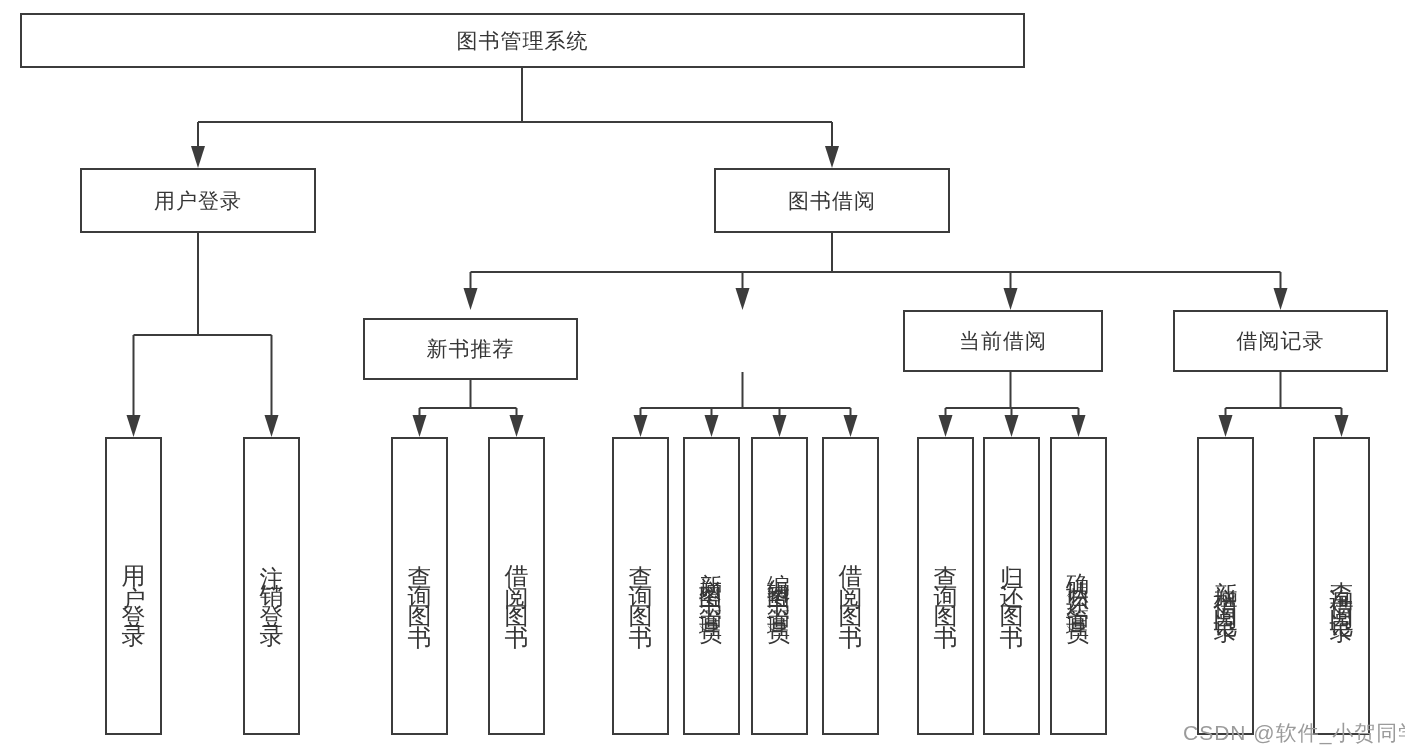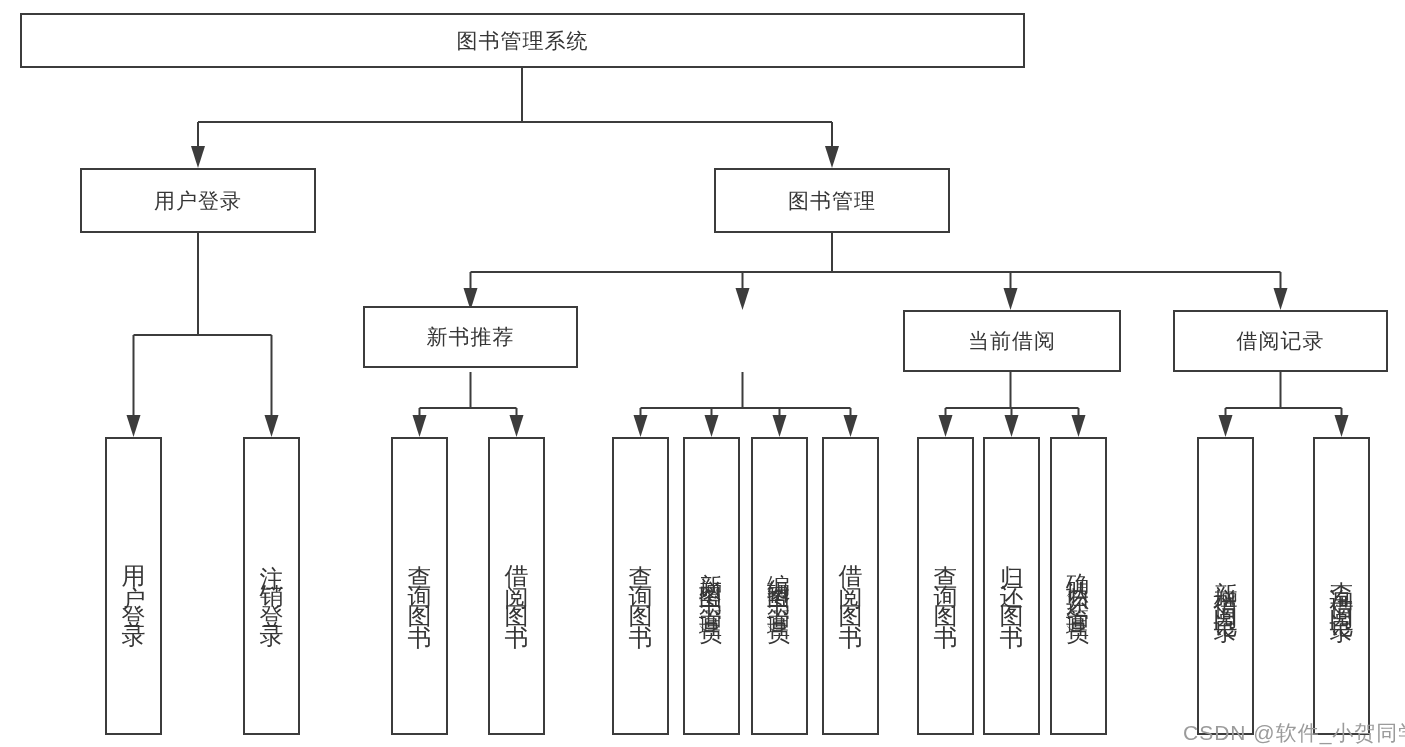--- a/index.html
+++ b/index.html
@@ -93,24 +93,24 @@
     <g>
       <path class="ln" d="M1280.5 372 V408 M1225.5 408 H1341.5 M1225.5 408 V419 M1341.5 408 V419"></path>
       <path class="ar" d="M1218.5 415 h14 L1225.5 437 Z"></path>
       <path class="ar" d="M1334.5 415 h14 L1341.5 437 Z"></path>
     </g>
   </svg>
 
   <div class="box h" style="left:20px; top:13px; width:1005px; height:55px;">图书管理系统</div>
 
   <div class="box h" style="left:80px; top:168px; width:236px; height:65px;">用户登录</div>
-  <div class="box h" style="left:714px; top:168px; width:236px; height:65px;">图书管理</div>
+  <div class="box h" style="left:714px; top:168px; width:236px; height:65px;">图书借阅</div>
 
-  <div class="box h" style="left:363px; top:306px; width:215px; height:62px;">新书推荐</div>
-  <div class="box h" style="left:903px; top:310px; width:218px; height:62px;">当前借阅</div>
+  <div class="box h" style="left:363px; top:318px; width:215px; height:62px;">新书推荐</div>
+  <div class="box h" style="left:903px; top:310px; width:200px; height:62px;">当前借阅</div>
   <div class="box h" style="left:1173px; top:310px; width:215px; height:62px;">借阅记录</div>
 
   <div class="box v s4" style="left:105px; top:437px; width:57px; height:298px;">用户登录</div>
   <div class="box v s4" style="left:243px; top:437px; width:57px; height:298px;">注销登录</div>
 
   <div class="box v s4" style="left:391px; top:437px; width:57px; height:298px;">查询图书</div>
   <div class="box v s4" style="left:488px; top:437px; width:57px; height:298px;">借阅图书</div>
 
   <div class="box v s4" style="left:612px; top:437px; width:57px; height:298px;">查询图书</div>
   <div class="box v s9" style="left:683px; top:437px; width:57px; height:298px;">新增图书（管理员）</div>

